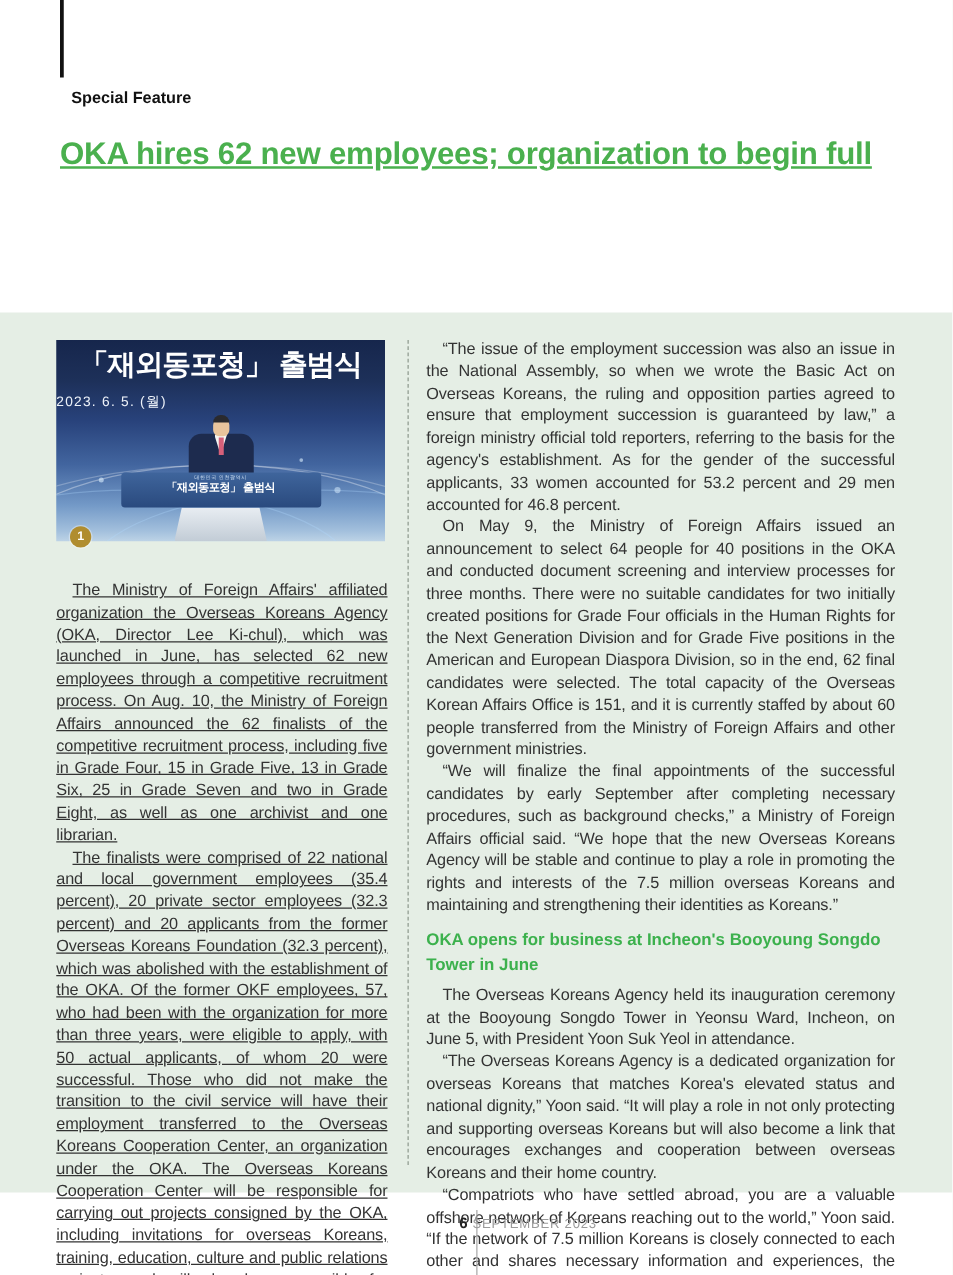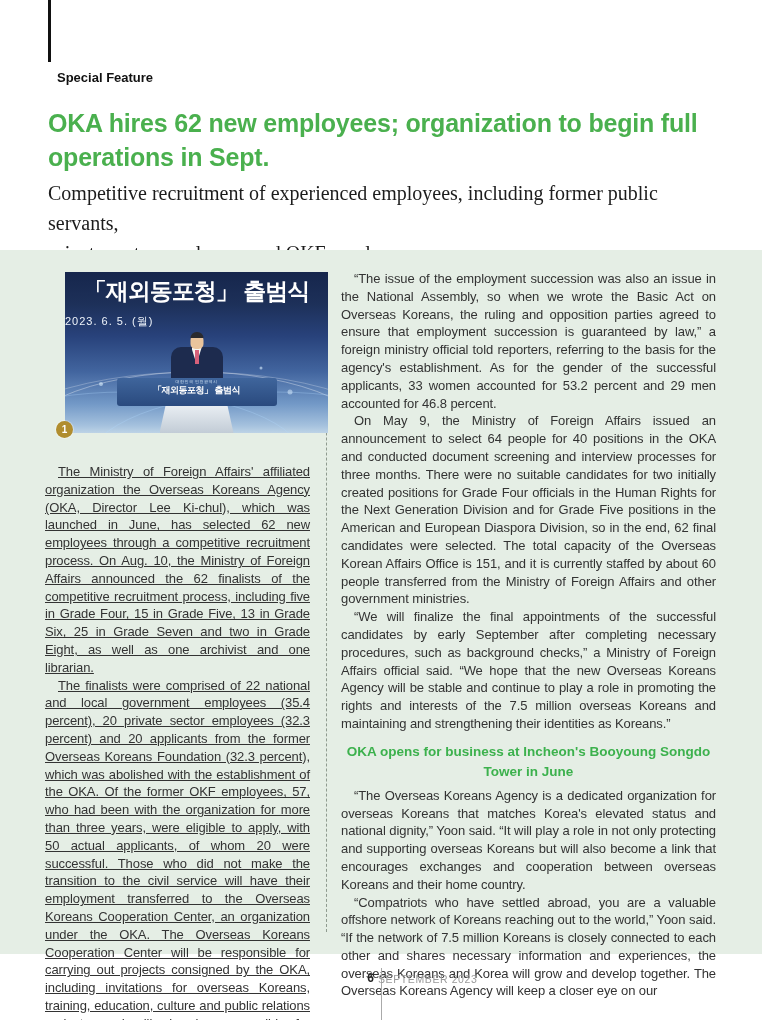--- a/index.html
+++ b/index.html
@@ -7,40 +7,40 @@
   .page {
     position:relative; width:762px; height:1020px; background:#ffffff;
     font-family:"Liberation Sans", sans-serif; overflow:hidden;
   }
 
   
   .kicker-bar { position:absolute; left:48px; top:0; width:3px; height:62px; background:#111; }
   .kicker { position:absolute; left:57px; top:44px; font-size:13px; font-weight:bold; color:#111;margin-top:26px; }
 
   .title { position:absolute; left:48px; top:106px; width:668px;
-           font-size:25px; font-weight:bold; line-height:34px; color:#4ab04e; letter-spacing:-0.2px; }
+           font-size:25px; font-weight:bold; line-height:34px; color:#4ab04e; letter-spacing:-0.2px;text-decoration:underline; }
   .title span { display:block; }
 
   .subtitle { position:absolute; left:48px; top:178px; width:680px;
               font-family:"Liberation Serif", serif; font-size:20px; line-height:30px; color:#1c1c1c; }
   .subtitle span { display:block; }
 
   
   .content { position:absolute; left:0; top:250px; width:762px; height:704px; background:#e5eee5; }
 
   .col-left  { position:absolute; left:45px;  top:22px; width:265px; }
   .col-right { position:absolute; left:341px; top:20px; width:375px; }
   .divider   { position:absolute; left:326px; top:22px; height:660px; border-left:1px dashed #8f9a8f; }
 
   .body-text { font-size:13px; line-height:17.8px; color:#333; text-align:justify; letter-spacing:-0.1px; }
   .body-text p { text-indent:13px; }
 
   
   .photo { position:relative; width:263px; height:161px; overflow:hidden;
-           background:linear-gradient(180deg,#16264c 0%,#1d3059 20%,#28427b 40%,#42659f 62%,#7399c7 82%,#a3c0dd 95%,#bdd3e6 100%);margin-left:20px; }
+           background:linear-gradient(180deg,#16264c 0%,#1d3059 20%,#28427b 40%,#42659f 62%,#7399c7 82%,#a3c0dd 95%,#bdd3e6 100%); }
   .photo-headline { position:absolute; left:0; top:4px; width:100%; text-align:center;
                     color:#fff; font-weight:bold; font-size:23px; letter-spacing:-1px; white-space:nowrap; }
   .photo-date { position:absolute; left:0; top:42px; width:100%; text-align:left;
                 color:#eef3fa; font-weight:normal; font-size:11px; letter-spacing:1px; }
   .globe-arcs { position:absolute; left:0; top:0; }
   .speaker { position:absolute; left:50%; top:62px; transform:translateX(-50%); width:70px; height:60px; }
   .speaker .head { position:absolute; left:50%; top:0; transform:translateX(-50%);
                    width:13px; height:15px; background:#e9c49c; border-radius:6px 6px 5px 5px; }
   .speaker .hair { position:absolute; left:50%; top:-2px; transform:translateX(-50%);
                    width:13px; height:6px; background:#2a2a2e; border-radius:6px 6px 0 0; }
@@ -58,45 +58,40 @@
   .podium-base { position:absolute; left:50%; top:134px; transform:translateX(-50%);
                  width:74px; height:27px; background:linear-gradient(180deg,#e8edf2,#c2ccd6);
                  clip-path:polygon(8% 0,92% 0,100% 100%,0 100%); }
   .badge { position:absolute; left:11px; top:149px; width:17px; height:17px; border-radius:50%;
            background:#b08d2f; color:#fff; font-size:10px; font-weight:bold;
            text-align:center; line-height:17px; box-shadow:0 0 0 1px rgba(255,255,255,0.35); }
 
   .left-body { margin-top:30px;text-decoration:underline; }
 
   .subhead { font-size:13.5px; font-weight:bold; color:#3cb14d; line-height:20px;
-             margin:9px 0 5px 0; text-align:center; }
+             margin:9px 0 5px 0; text-align:left; }
 
   
   .footer-num { position:absolute; left:338px; top:971px; width:36px; text-align:right;
                 font-size:12px; font-weight:bold; color:#222; }
   .footer-line { position:absolute; left:381px; top:968px; width:1px; height:52px; background:#aaa; }
   .footer-issue { position:absolute; left:378px; top:973px; font-size:10.5px; color:#9a9a9a; letter-spacing:0.6px; }
 </style>
 </head>
 <body>
 
 <div class="page">
 
   <div class="kicker-bar"></div>
   <div class="kicker">Special Feature</div>
 
   <h1 class="title">
     <span>OKA hires 62 new employees; organization to begin full</span>
-    <span>operations in Sept.</span>
   </h1>
 
-  <div class="subtitle">
-    <span>Competitive recruitment of experienced employees, including former public servants,</span>
-    <span>private sector employees and OKF employees</span>
-  </div>
 
   <div class="content">
 
     <div class="divider"></div>
 
     <div class="col-left">
       <div class="photo">
         <svg class="globe-arcs" width="263" height="161" viewBox="0 0 263 161">
           <ellipse cx="131" cy="185" rx="190" ry="85" fill="none" stroke="rgba(255,255,255,0.35)" stroke-width="1"></ellipse>
           <ellipse cx="131" cy="195" rx="230" ry="95" fill="none" stroke="rgba(255,255,255,0.25)" stroke-width="1"></ellipse>
@@ -130,20 +125,21 @@
     </div>
 
     <div class="col-right">
       <div class="body-text">
           <p>“The issue of the employment succession was also an issue in the National Assembly, so when we wrote the Basic Act on Overseas Koreans, the ruling and opposition parties agreed to ensure that employment succession is guaranteed by law,” a foreign ministry official told reporters, referring to the basis for the agency's establishment. As for the gender of the successful applicants, 33 women accounted for 53.2 percent and 29 men accounted for 46.8 percent.</p>
           <p>On May 9, the Ministry of Foreign Affairs issued an announcement to select 64 people for 40 positions in the OKA and conducted document screening and interview processes for three months. There were no suitable candidates for two initially created positions for Grade Four officials in the Human Rights for the Next Generation Division and for Grade Five positions in the American and European Diaspora Division, so in the end, 62 final candidates were selected. The total capacity of the Overseas Korean Affairs Office is 151, and it is currently staffed by about 60 people transferred from the Ministry of Foreign Affairs and other government ministries.</p>
           <p>“We will finalize the final appointments of the successful candidates by early September after completing necessary procedures, such as background checks,” a Ministry of Foreign Affairs official said. “We hope that the new Overseas Koreans Agency will be stable and continue to play a role in promoting the rights and interests of the 7.5 million overseas Koreans and maintaining and strengthening their identities as Koreans.”</p>
         </div>
       <div class="subhead">OKA opens for business at Incheon's Booyoung Songdo Tower in June</div>
       <div class="body-text">
+          <p>The Overseas Koreans Agency held its inauguration ceremony at the Booyoung Songdo Tower in Yeonsu Ward, Incheon, on June 5, with President Yoon Suk Yeol in attendance.</p>
           <p>“The Overseas Koreans Agency is a dedicated organization for overseas Koreans that matches Korea's elevated status and national dignity,” Yoon said. “It will play a role in not only protecting and supporting overseas Koreans but will also become a link that encourages exchanges and cooperation between overseas Koreans and their home country.</p>
           <p>“Compatriots who have settled abroad, you are a valuable offshore network of Koreans reaching out to the world,” Yoon said. “If the network of 7.5 million Koreans is closely connected to each other and shares necessary information and experiences, the overseas Koreans and Korea will grow and develop together. The Overseas Koreans Agency will keep a closer eye on our</p>
         </div>
     </div>
 
   </div>
 
   <div class="footer-num">6</div>
   <div class="footer-line"></div>
   <div class="footer-issue">SEPTEMBER 2023</div>

